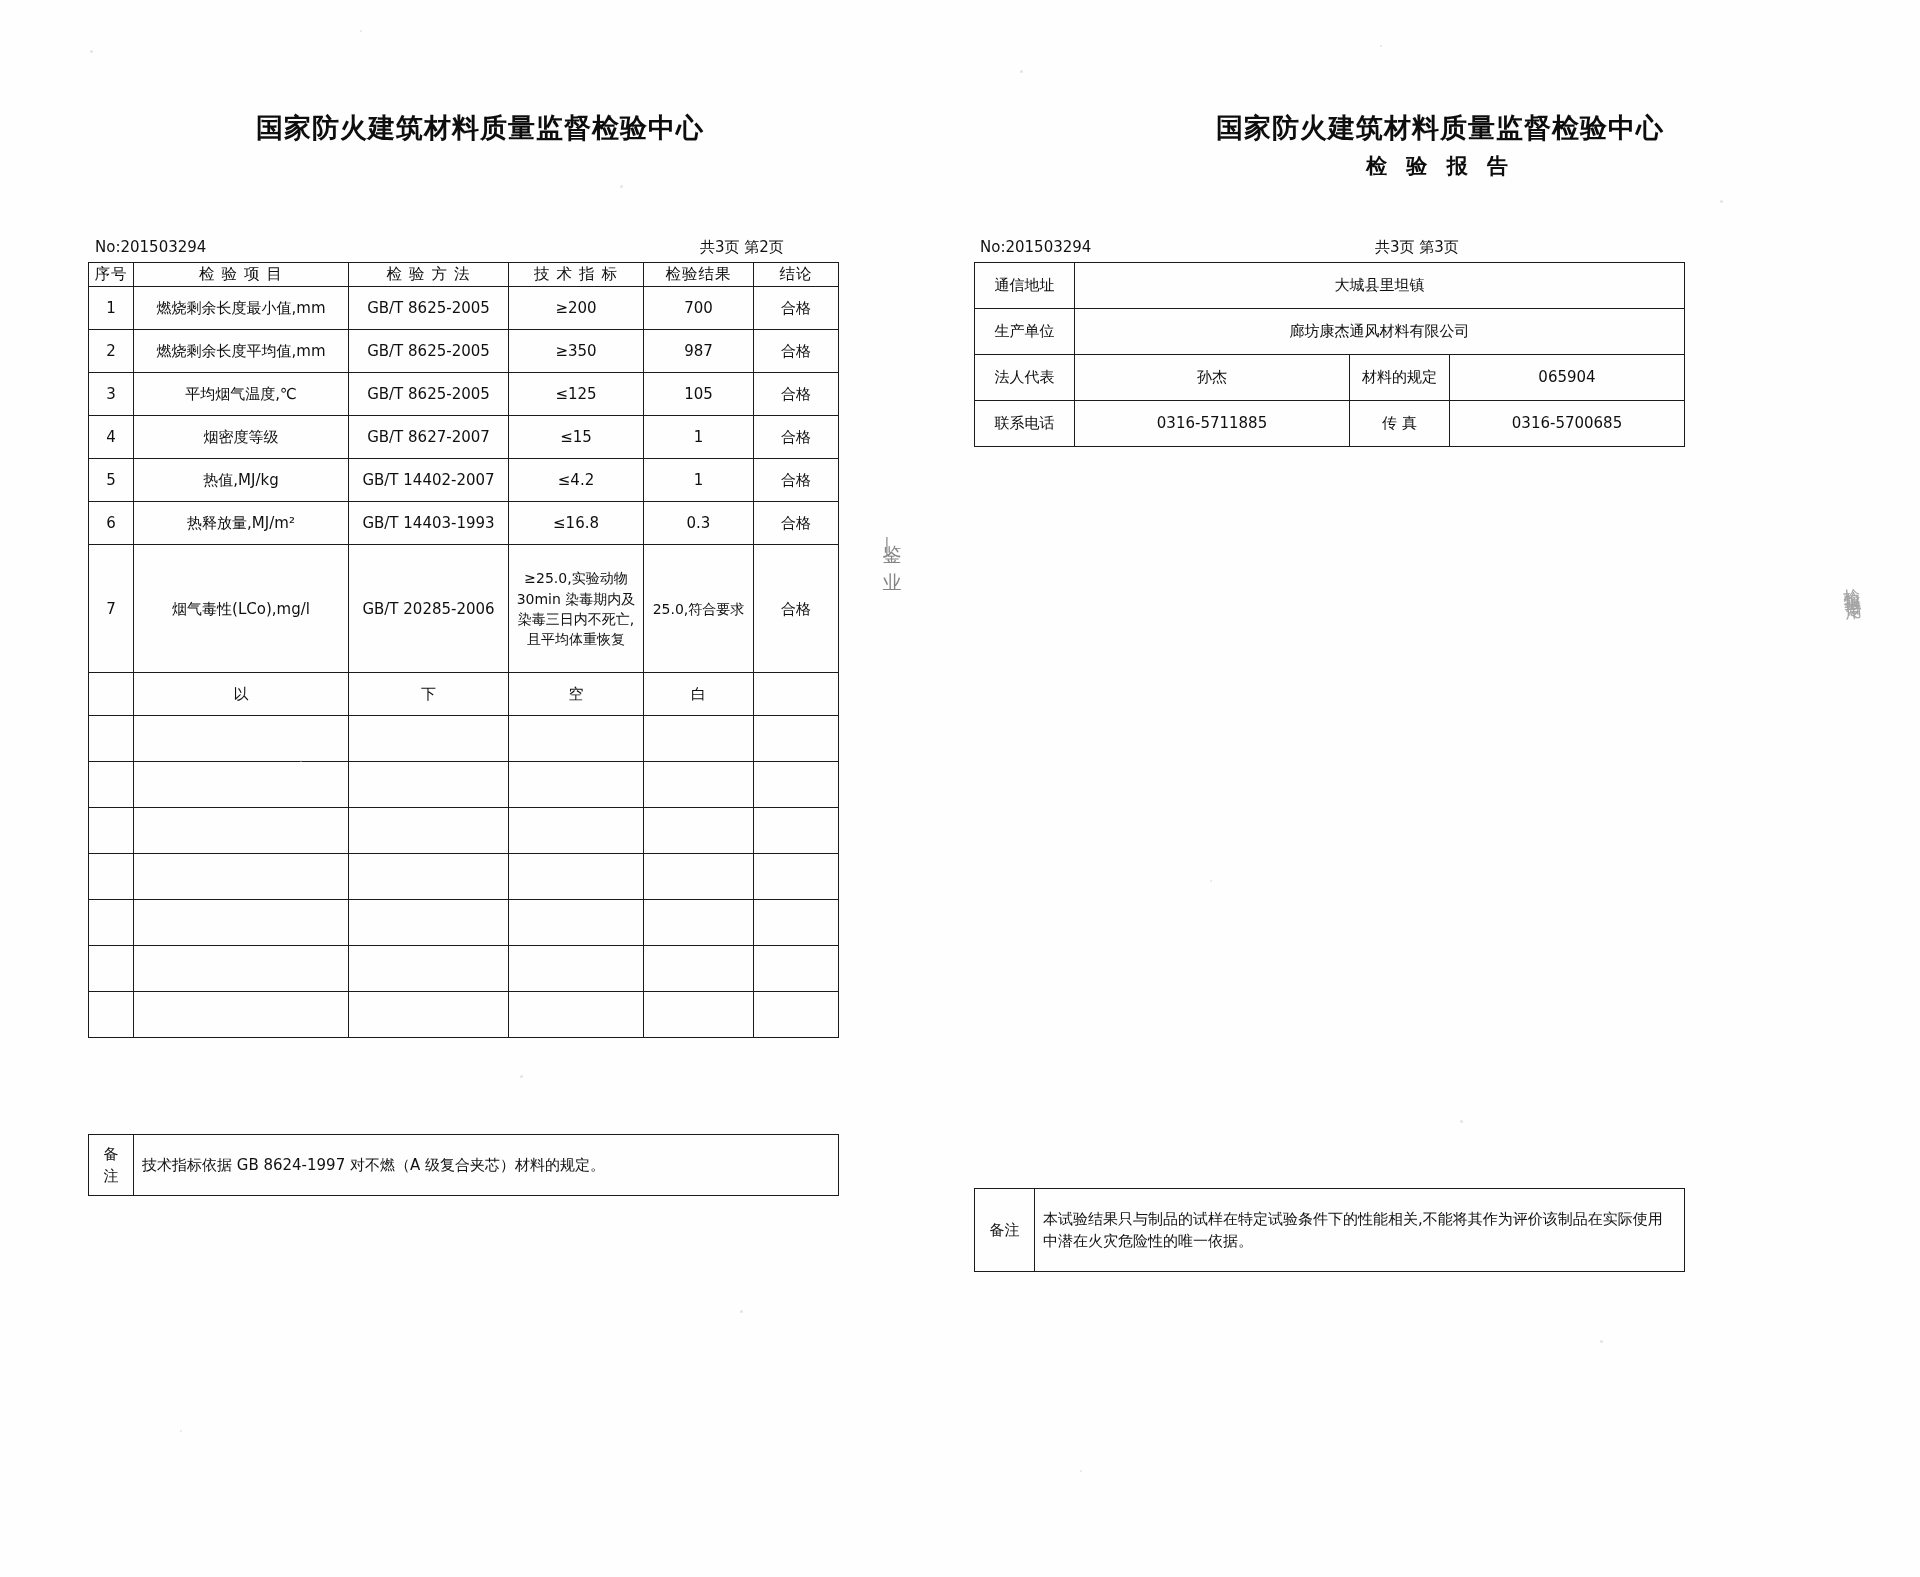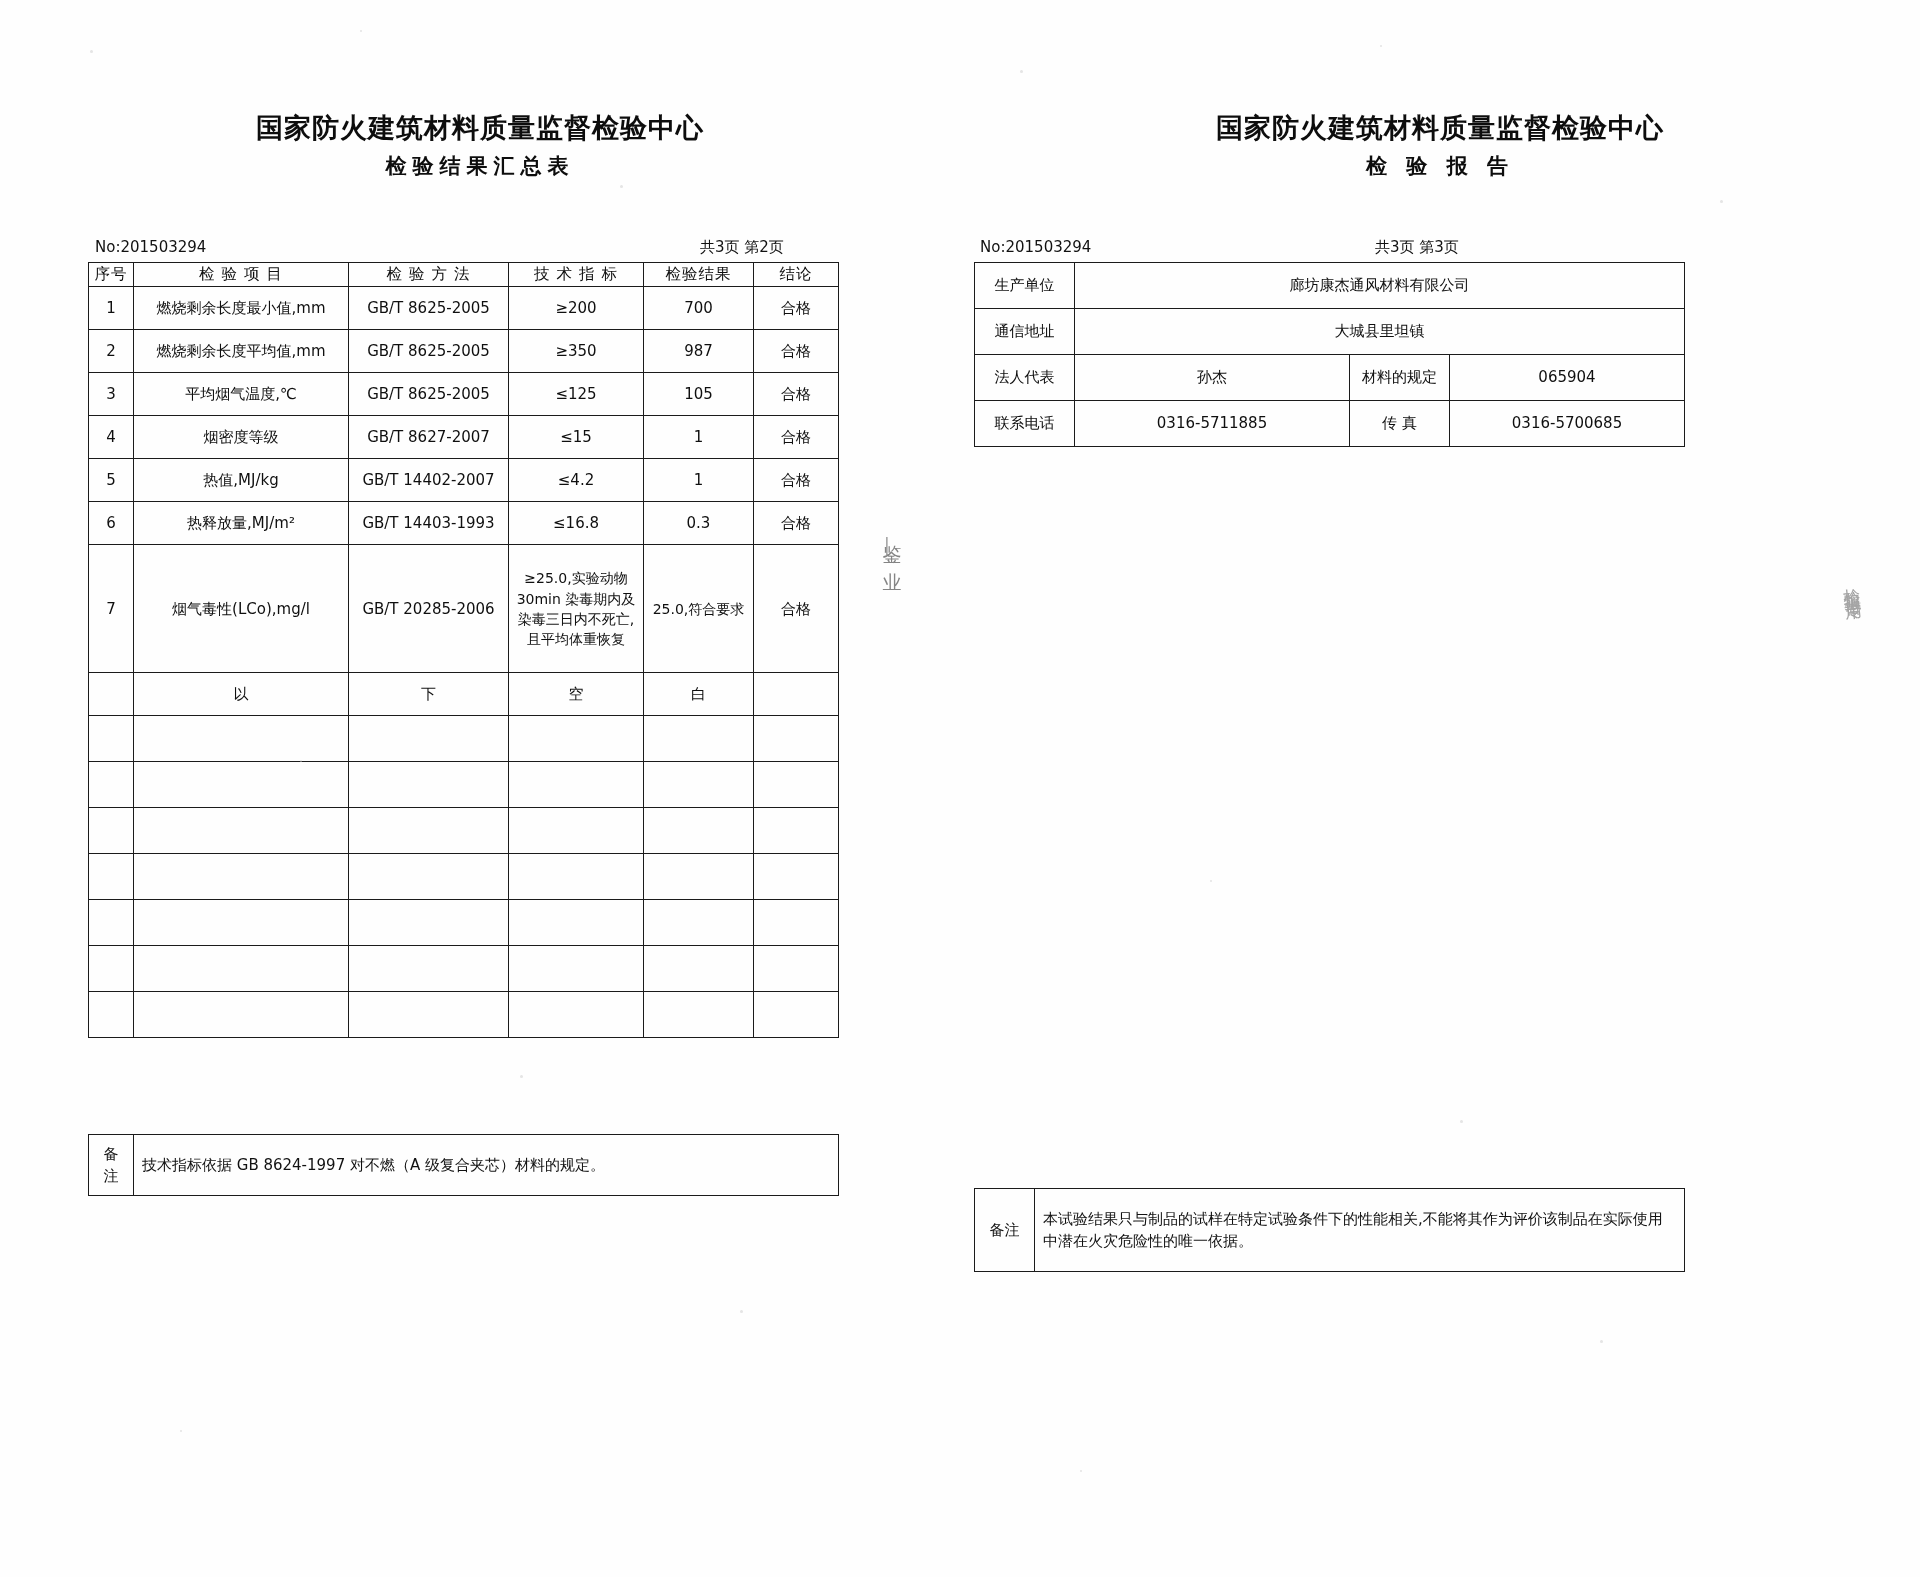--- a/index.html
+++ b/index.html
@@ -134,21 +134,20 @@
     color: #333;
   }
 </style>
 </head>
 <body>
 
 <div class="page page-left">
 
   <div class="doc-title title-main" style="top:110px;">国家防火建筑材料质量监督检验中心</div>
 
-  <div class="doc-title title-sub" style="top:152px;">检验结果汇总表</div>
 
   <div class="meta-row" style="left:95px; top:238px;">No:201503294</div>
 
   <div class="meta-row" style="left:700px; top:238px;">共3页  第2页</div>
 
   <table class="grid" style="left:88px; top:262px; width:750px;padding-left:28px;">
     <colgroup>
       <col style="width:45px">
       <col style="width:215px">
       <col style="width:160px">
@@ -941,26 +940,26 @@
 
   <table class="grid" style="left:14px; top:262px; width:710px;">
     <colgroup>
       <col style="width:100px">
       <col style="width:275px">
       <col style="width:100px">
       <col style="width:235px">
     </colgroup>
     <tbody>
       <tr style="height:46px">
+        <td>通信地址</td>
+        <td class="left" colspan="3">大城县里坦镇</td>
+      </tr>
+      <tr style="height:46px">
         <td>生产单位</td>
         <td class="left" colspan="3">廊坊康杰通风材料有限公司</td>
-      </tr>
-      <tr style="height:46px">
-        <td>通信地址</td>
-        <td class="left" colspan="3">大城县里坦镇</td>
       </tr>
       <tr style="height:46px">
         <td>法人代表</td>
         <td class="left">孙杰</td>
         <td>材料的规定</td>
         <td class="left">065904</td>
       </tr>
       <tr style="height:46px">
         <td>联系电话</td>
         <td class="left">0316-5711885</td>

